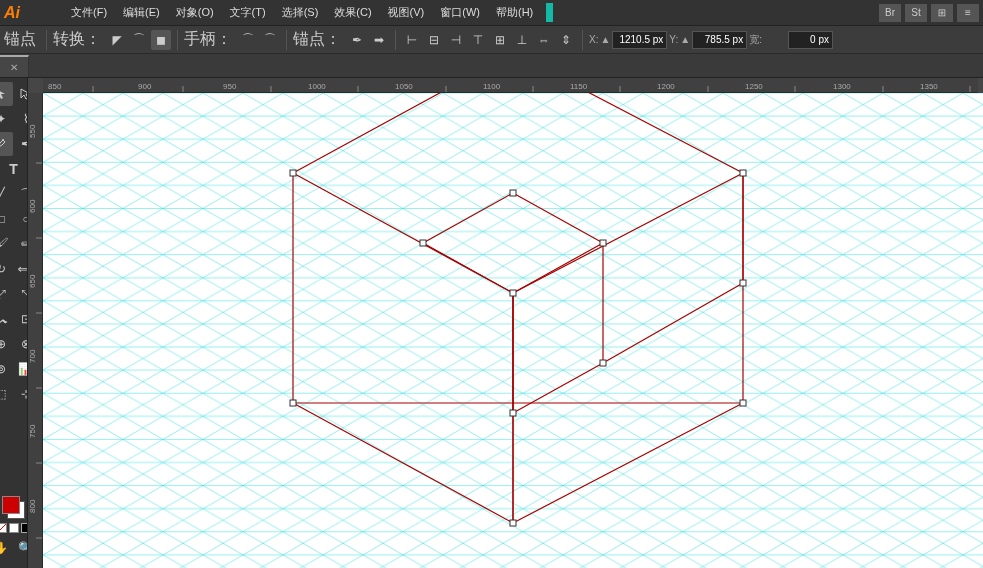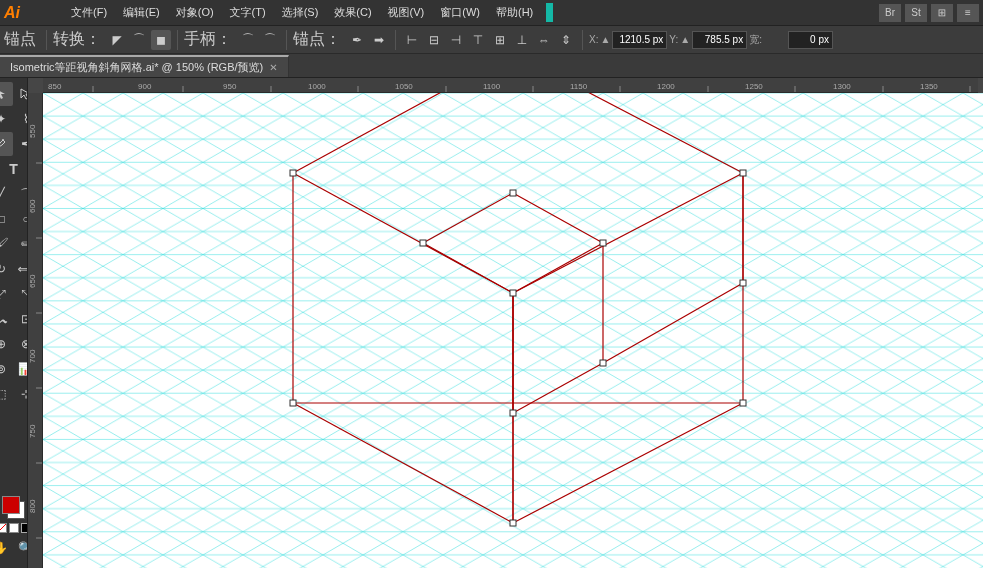--- a/index.html
+++ b/index.html
@@ -310,21 +310,20 @@
     <input class="toolbar-input" type="text" value="785.5 px" style="">
   </div>
   <div class="toolbar-input-group">
     <span class="toolbar-coord-label">宽:</span>
     <input class="toolbar-input" type="text" value="0 px" style="width: 45px; margin-left: 24px;">
   </div>
 </div>
 
 <div id="tab-bar">
   <div class="doc-tab active">
-    <span>Isometric等距视角斜角网格.ai* @ 150% (RGB/预览)</span>
     <span class="tab-close">✕</span>
   </div>
 </div>
 
 <div id="main-area">
 
   <div id="toolbox">
 
     <div class="tool-pair">
       <div class="tool-btn active" title="选择工具">

